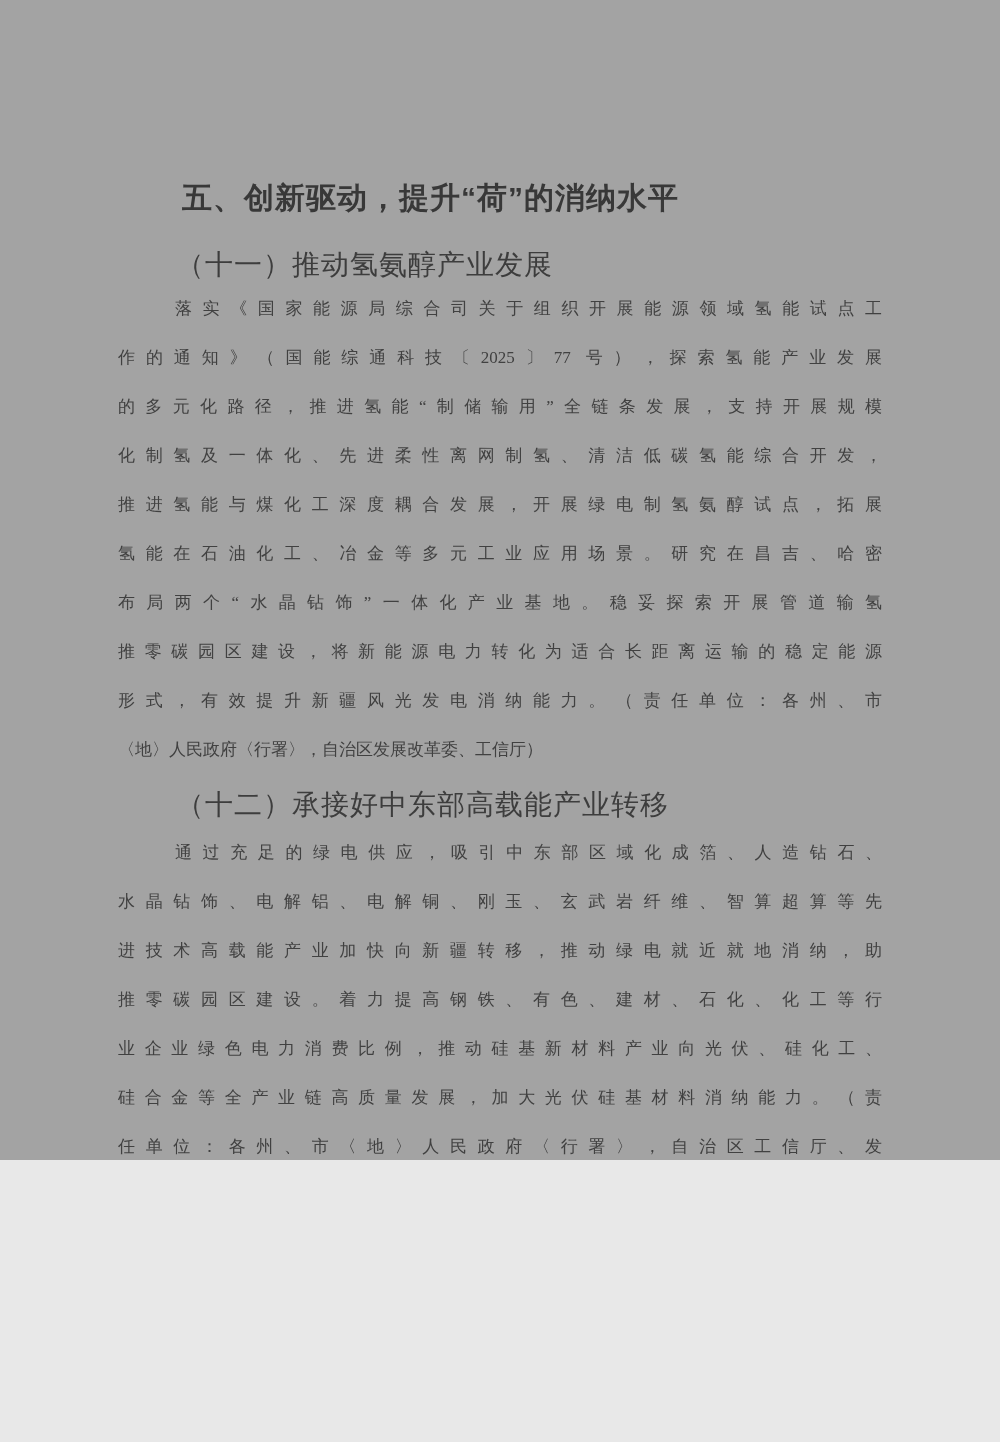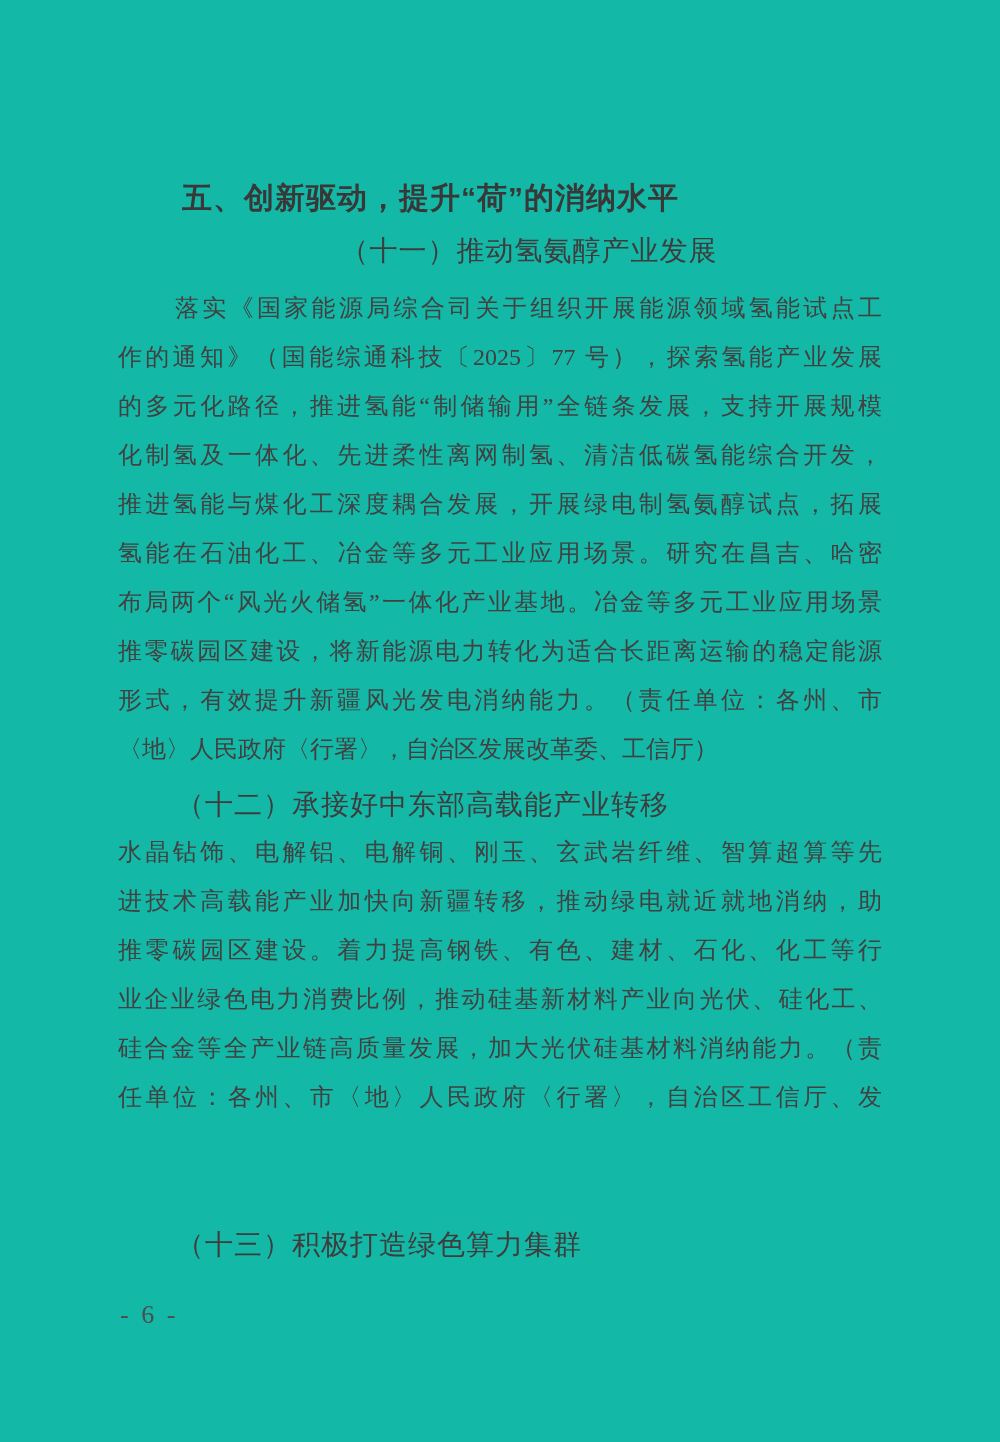--- a/index.html
+++ b/index.html
@@ -3,23 +3,23 @@
 <meta charset="utf-8">
 <style>
   html, body {
     margin: 0;
     padding: 0;
     background: #e8e8e8;
   }
   .page {
     position: relative;
     width: 1000px;
-    height: 1442px;
+    height: 1160px;
     margin: 0 auto;
-    background: #14b8a6;
+    background: #a3a3a3;
     overflow: hidden;
     font-family: "Liberation Serif", serif;
     color: #414141;
   }
   .content {
     position: absolute;
     left: 118px;
     top: 0;
     width: 764px;
   }
@@ -49,34 +49,34 @@
     padding-left: 58px;
     box-sizing: border-box;
     margin: 0;
     font-family: "Liberation Serif", serif;
     font-weight: normal;
     font-size: 28px;
     letter-spacing: 1px;
     color: #3d3d3d;
     white-space: nowrap;
   }
-  .heading-11 { top: 226px; text-align: center; }
+  .heading-11 { top: 240px; }
   .heading-12 { top: 780px; }
   .heading-13 { top: 1220px; }
   .paragraph {
     position: absolute;
     left: 0;
     width: 764px;
   }
   .paragraph-11 { top: 284px; }
   .paragraph-12 { top: 828px; }
   .bodyline {
     height: 49px;
     line-height: 49px;
-    font-size: 24px;
+    font-size: 17px;
     color: #414141;
     text-align: justify;
     text-align-last: justify;
   }
   .bodyline.para-first { text-indent: 57px; }
   .bodyline.para-last  { text-align-last: left; }
   .page-number {
     position: absolute;
     left: 120px;
     top: 1300px;
@@ -96,29 +96,30 @@
 
     <h2 class="section-heading heading-11">（十一）推动氢氨醇产业发展</h2>
 
     <div class="paragraph paragraph-11">
         <div class="bodyline para-first">落实《国家能源局综合司关于组织开展能源领域氢能试点工</div>
         <div class="bodyline">作的通知》（国能综通科技〔2025〕77 号），探索氢能产业发展</div>
         <div class="bodyline">的多元化路径，推进氢能“制储输用”全链条发展，支持开展规模</div>
         <div class="bodyline">化制氢及一体化、先进柔性离网制氢、清洁低碳氢能综合开发，</div>
         <div class="bodyline">推进氢能与煤化工深度耦合发展，开展绿电制氢氨醇试点，拓展</div>
         <div class="bodyline">氢能在石油化工、冶金等多元工业应用场景。研究在昌吉、哈密</div>
-        <div class="bodyline">布局两个“风光火储氢”一体化产业基地。冶金等多元工业应用场景</div>
+        <div class="bodyline">布局两个“水晶钻饰”一体化产业基地。稳妥探索开展管道输氢</div>
         <div class="bodyline">推零碳园区建设，将新能源电力转化为适合长距离运输的稳定能源</div>
         <div class="bodyline">形式，有效提升新疆风光发电消纳能力。（责任单位：各州、市</div>
         <div class="bodyline para-last">〈地〉人民政府〈行署〉，自治区发展改革委、工信厅）</div>
       </div>
 
     <h2 class="section-heading heading-12">（十二）承接好中东部高载能产业转移</h2>
 
     <div class="paragraph paragraph-12">
+        <div class="bodyline para-first">通过充足的绿电供应，吸引中东部区域化成箔、人造钻石、</div>
         <div class="bodyline">水晶钻饰、电解铝、电解铜、刚玉、玄武岩纤维、智算超算等先</div>
         <div class="bodyline">进技术高载能产业加快向新疆转移，推动绿电就近就地消纳，助</div>
         <div class="bodyline">推零碳园区建设。着力提高钢铁、有色、建材、石化、化工等行</div>
         <div class="bodyline">业企业绿色电力消费比例，推动硅基新材料产业向光伏、硅化工、</div>
         <div class="bodyline">硅合金等全产业链高质量发展，加大光伏硅基材料消纳能力。（责</div>
         <div class="bodyline">任单位：各州、市〈地〉人民政府〈行署〉，自治区工信厅、发</div>
       </div>
 
     <h2 class="section-heading heading-13">（十三）积极打造绿色算力集群</h2>
 

